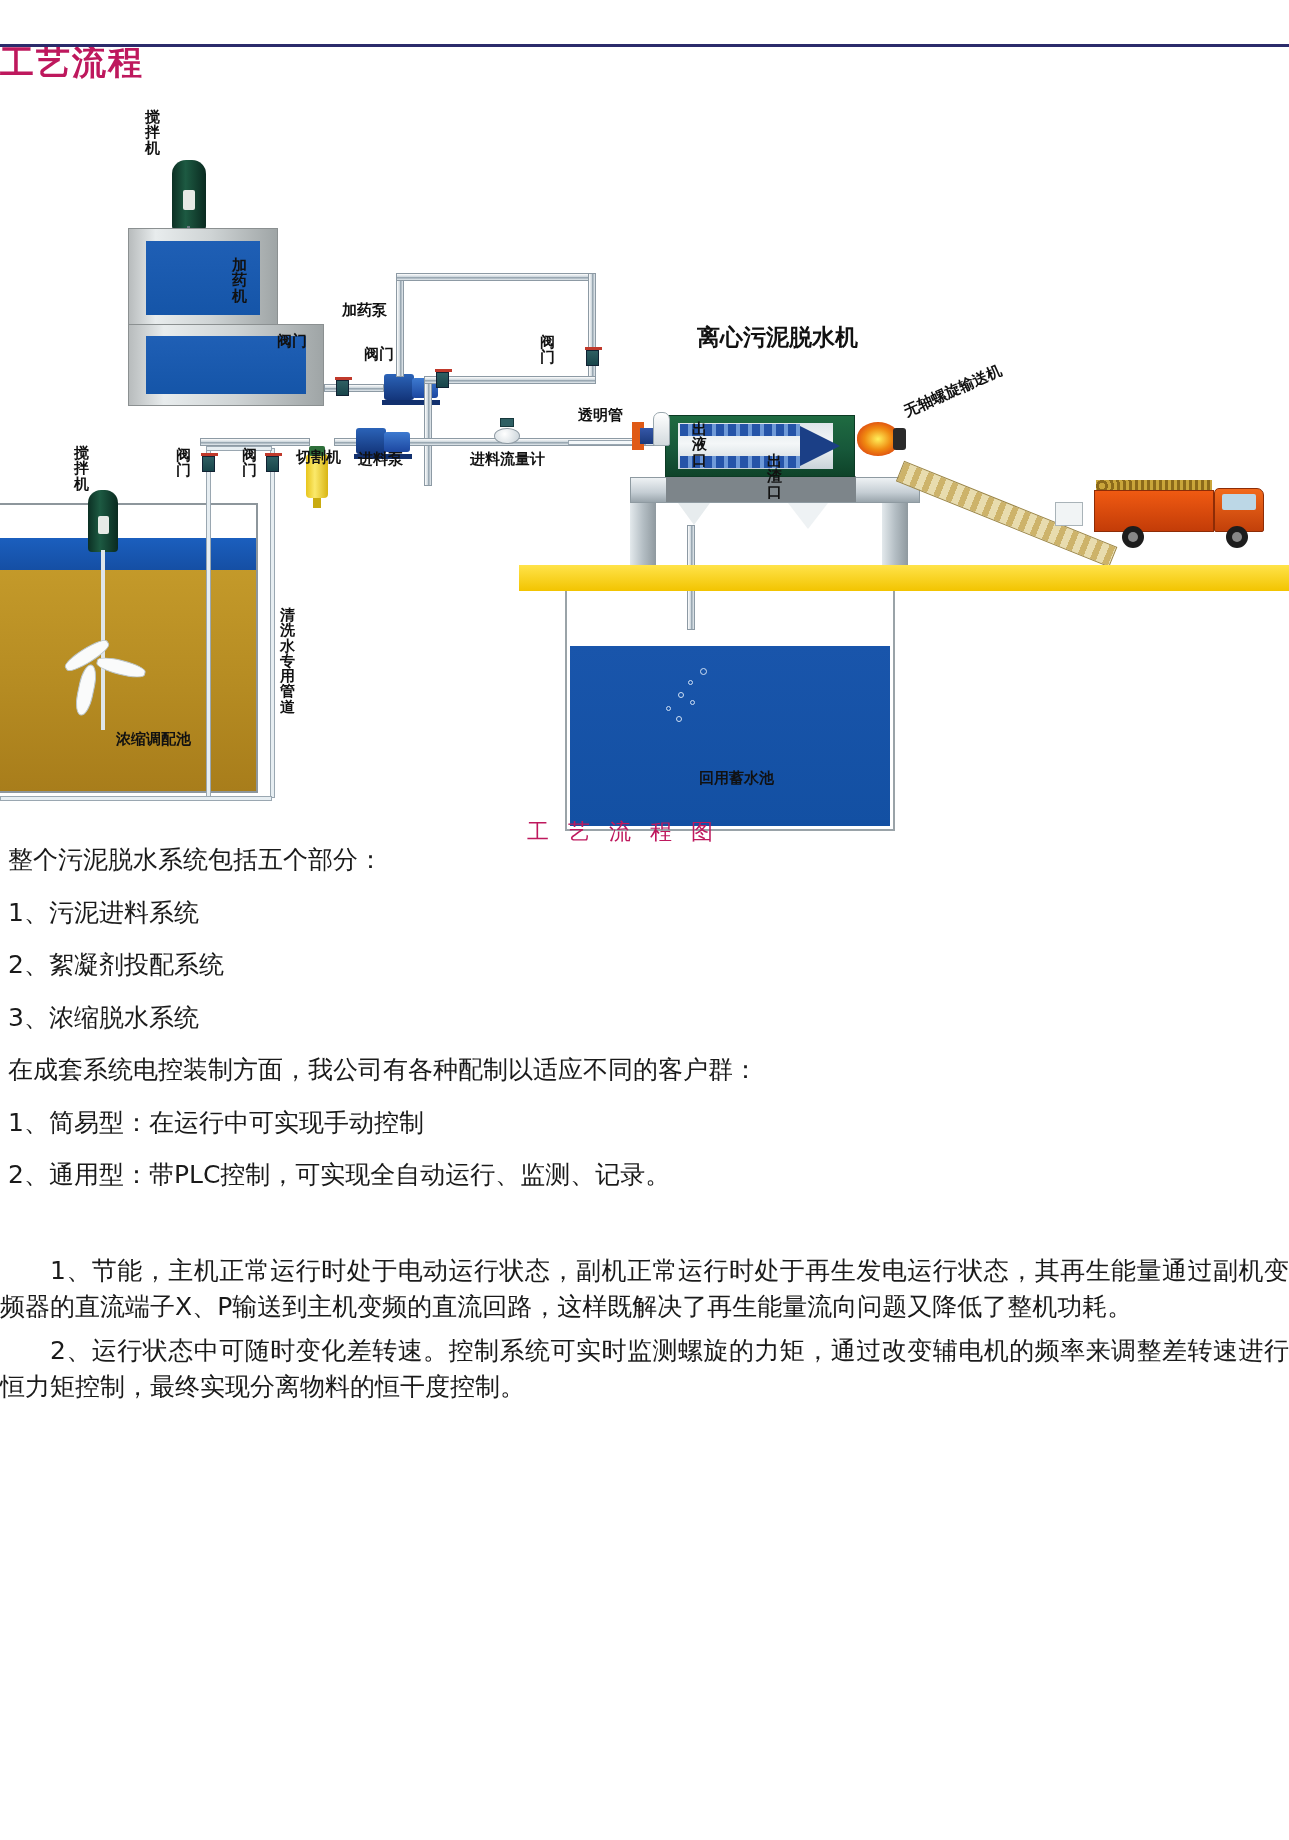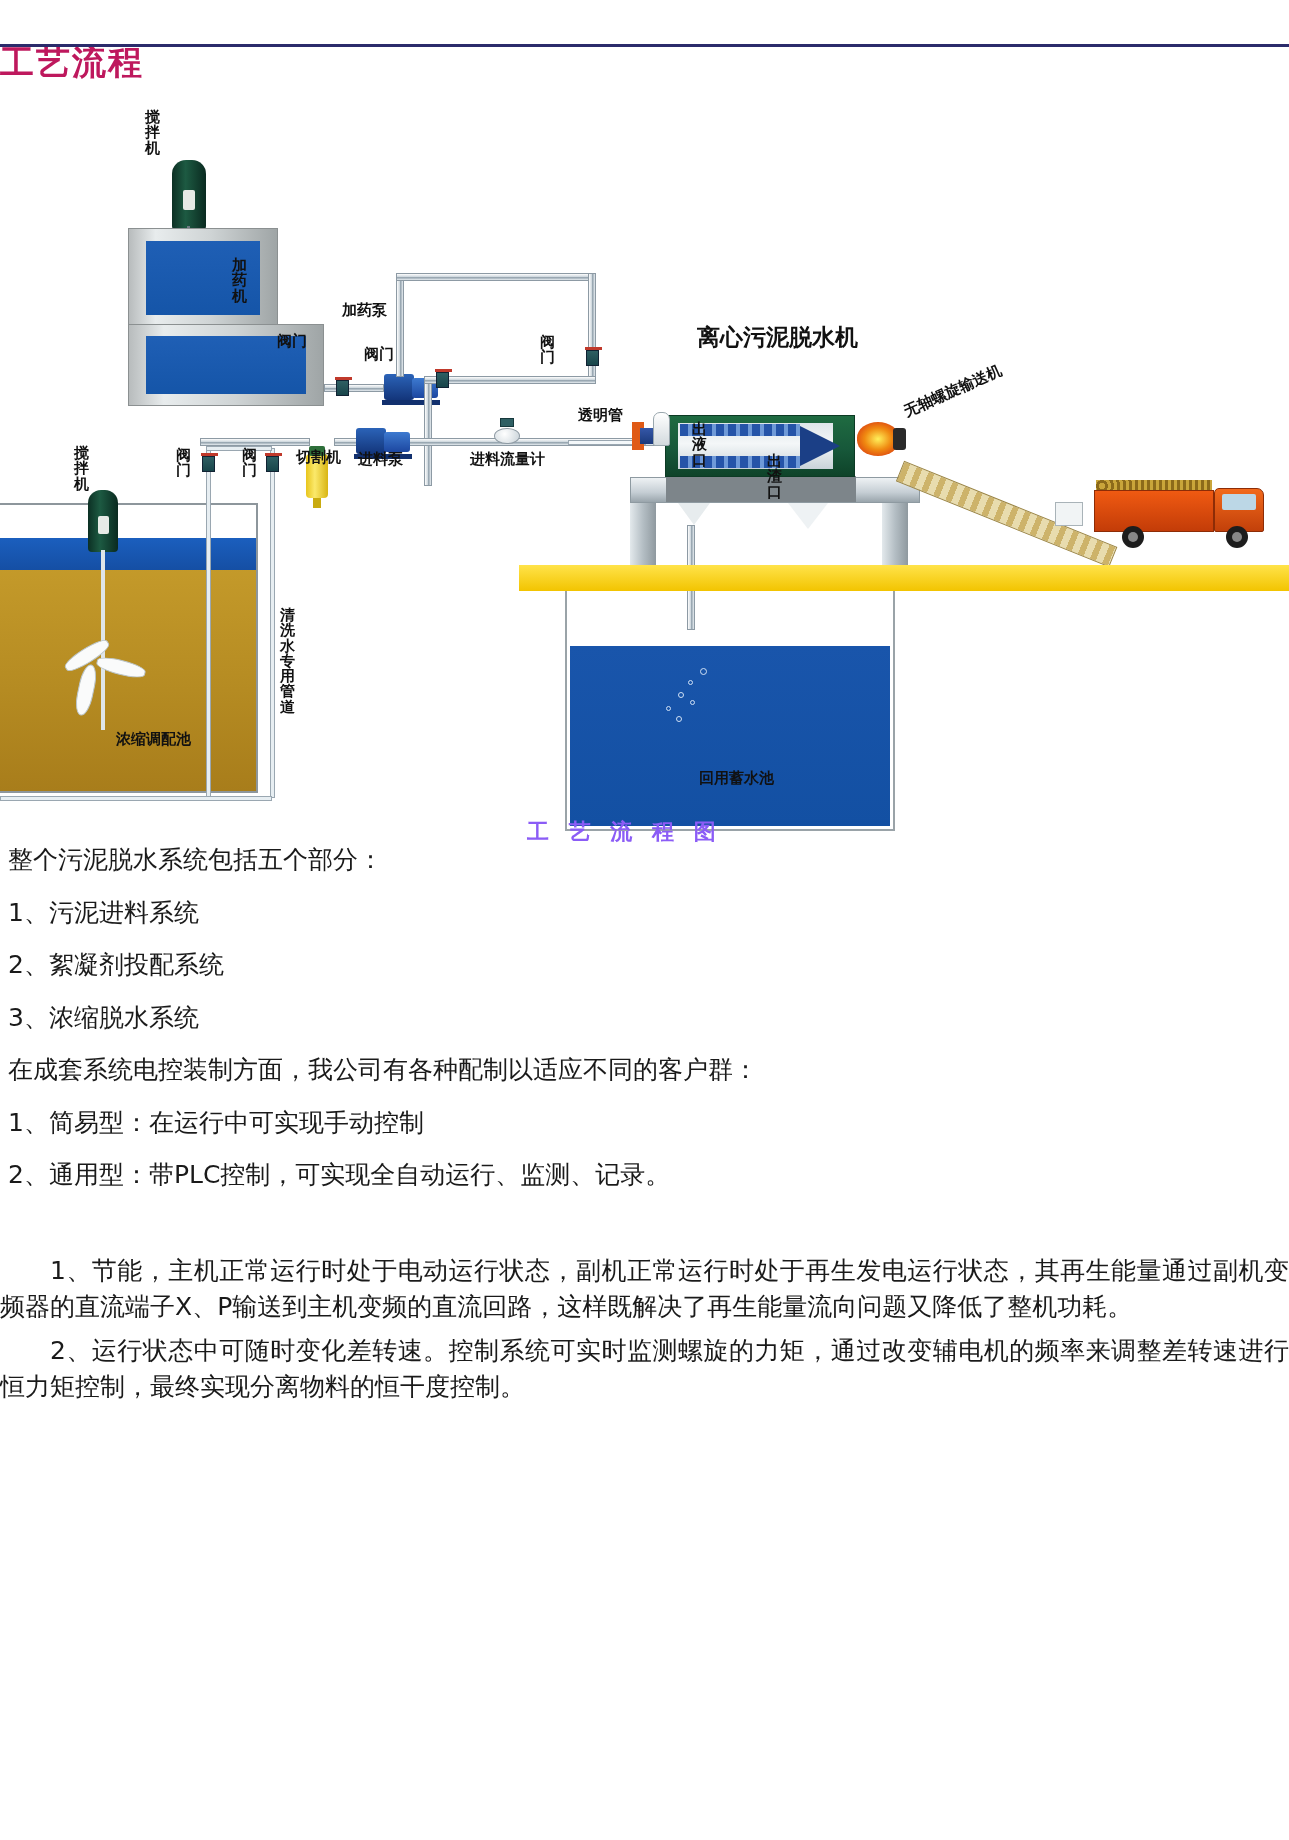--- a/index.html
+++ b/index.html
@@ -35,22 +35,22 @@
   .diagram .lbl {
     position:absolute; color:#111; font-size:15px; line-height:1.05;
     white-space:nowrap; font-family:"DejaVu Serif","Liberation Serif",serif;
     font-weight:600;
   }
   .diagram .lbl.v {
     white-space:normal; width:1em; word-break:break-all; line-height:1.02;
   }
   .diagram .lbl.big { font-size:23px; }
   .diagram .cap {
-    position:absolute; font-size:22px; letter-spacing:6px; color:#8b5cf6;
-    font-family:"DejaVu Serif","Liberation Serif",serif; font-weight:700;
+    position:absolute; font-size:22px; letter-spacing:6px; color:#be185d;
+    font-family:"DejaVu Serif","Liberation Serif",serif; font-weight:400;
   }
 
   
   .pipe-h { position:absolute; height:8px;
     background:linear-gradient(#fdfdfd,#cfd8de 45%,#93a2ad 60%,#e9eff3); border:1px solid #8d9aa4;}
   .pipe-v { position:absolute; width:8px;
     background:linear-gradient(90deg,#fdfdfd,#cfd8de 45%,#93a2ad 60%,#e9eff3); border:1px solid #8d9aa4;}
   .pipe-thin-h { position:absolute; height:5px; background:#e7eef2; border:1px solid #9aa7b1;}
   .pipe-thin-v { position:absolute; width:5px; background:#e7eef2; border:1px solid #9aa7b1;}
   .valve { position:absolute; width:13px; height:16px;

